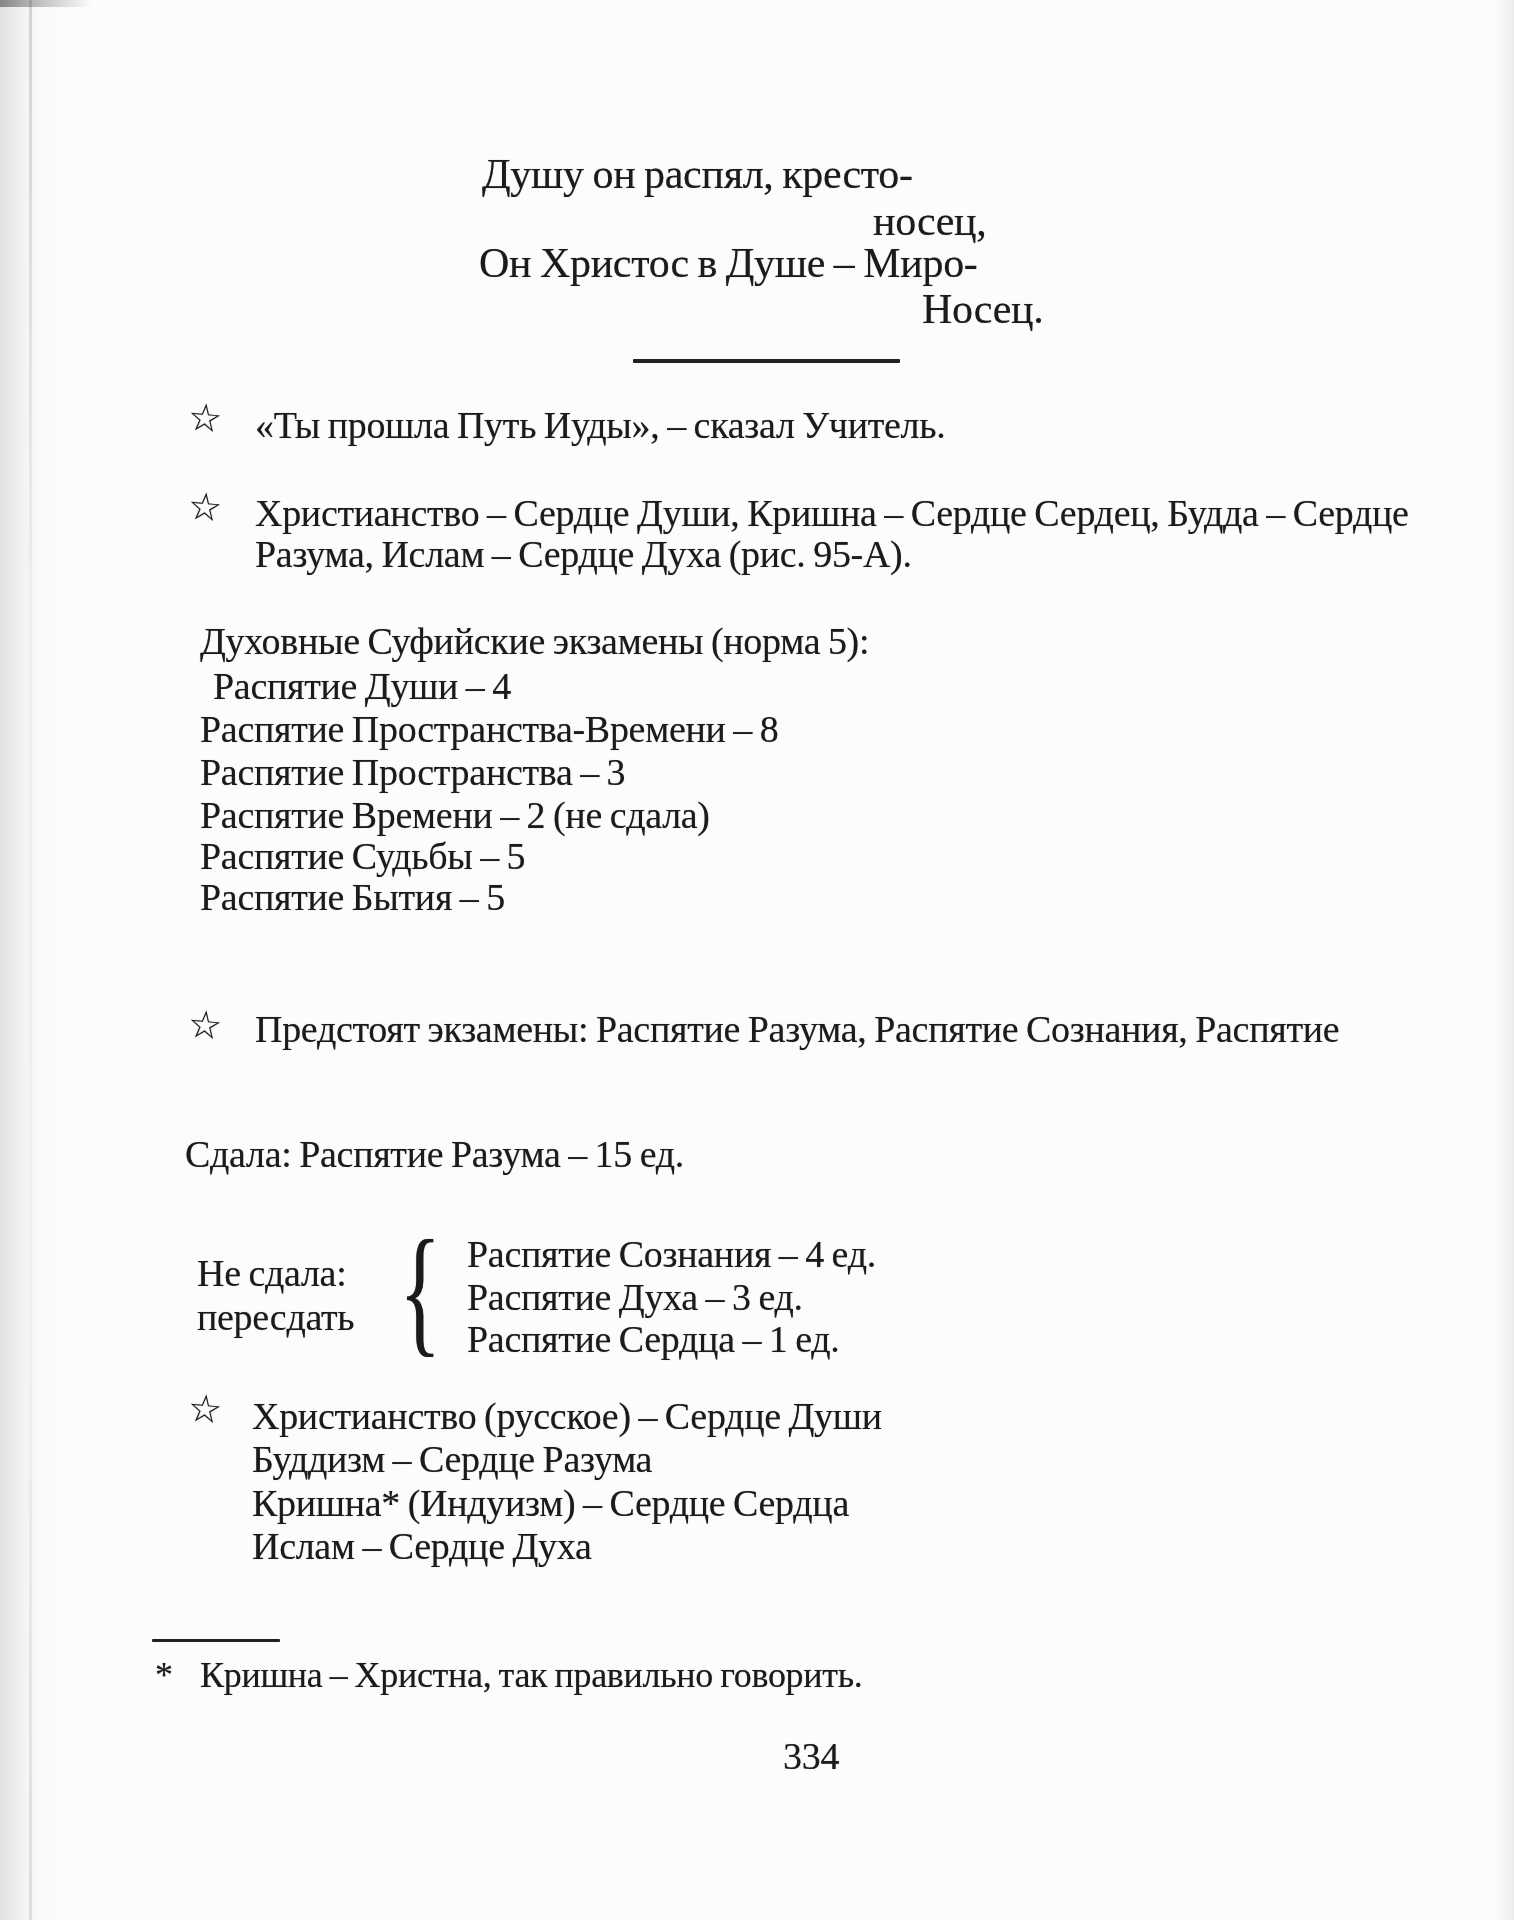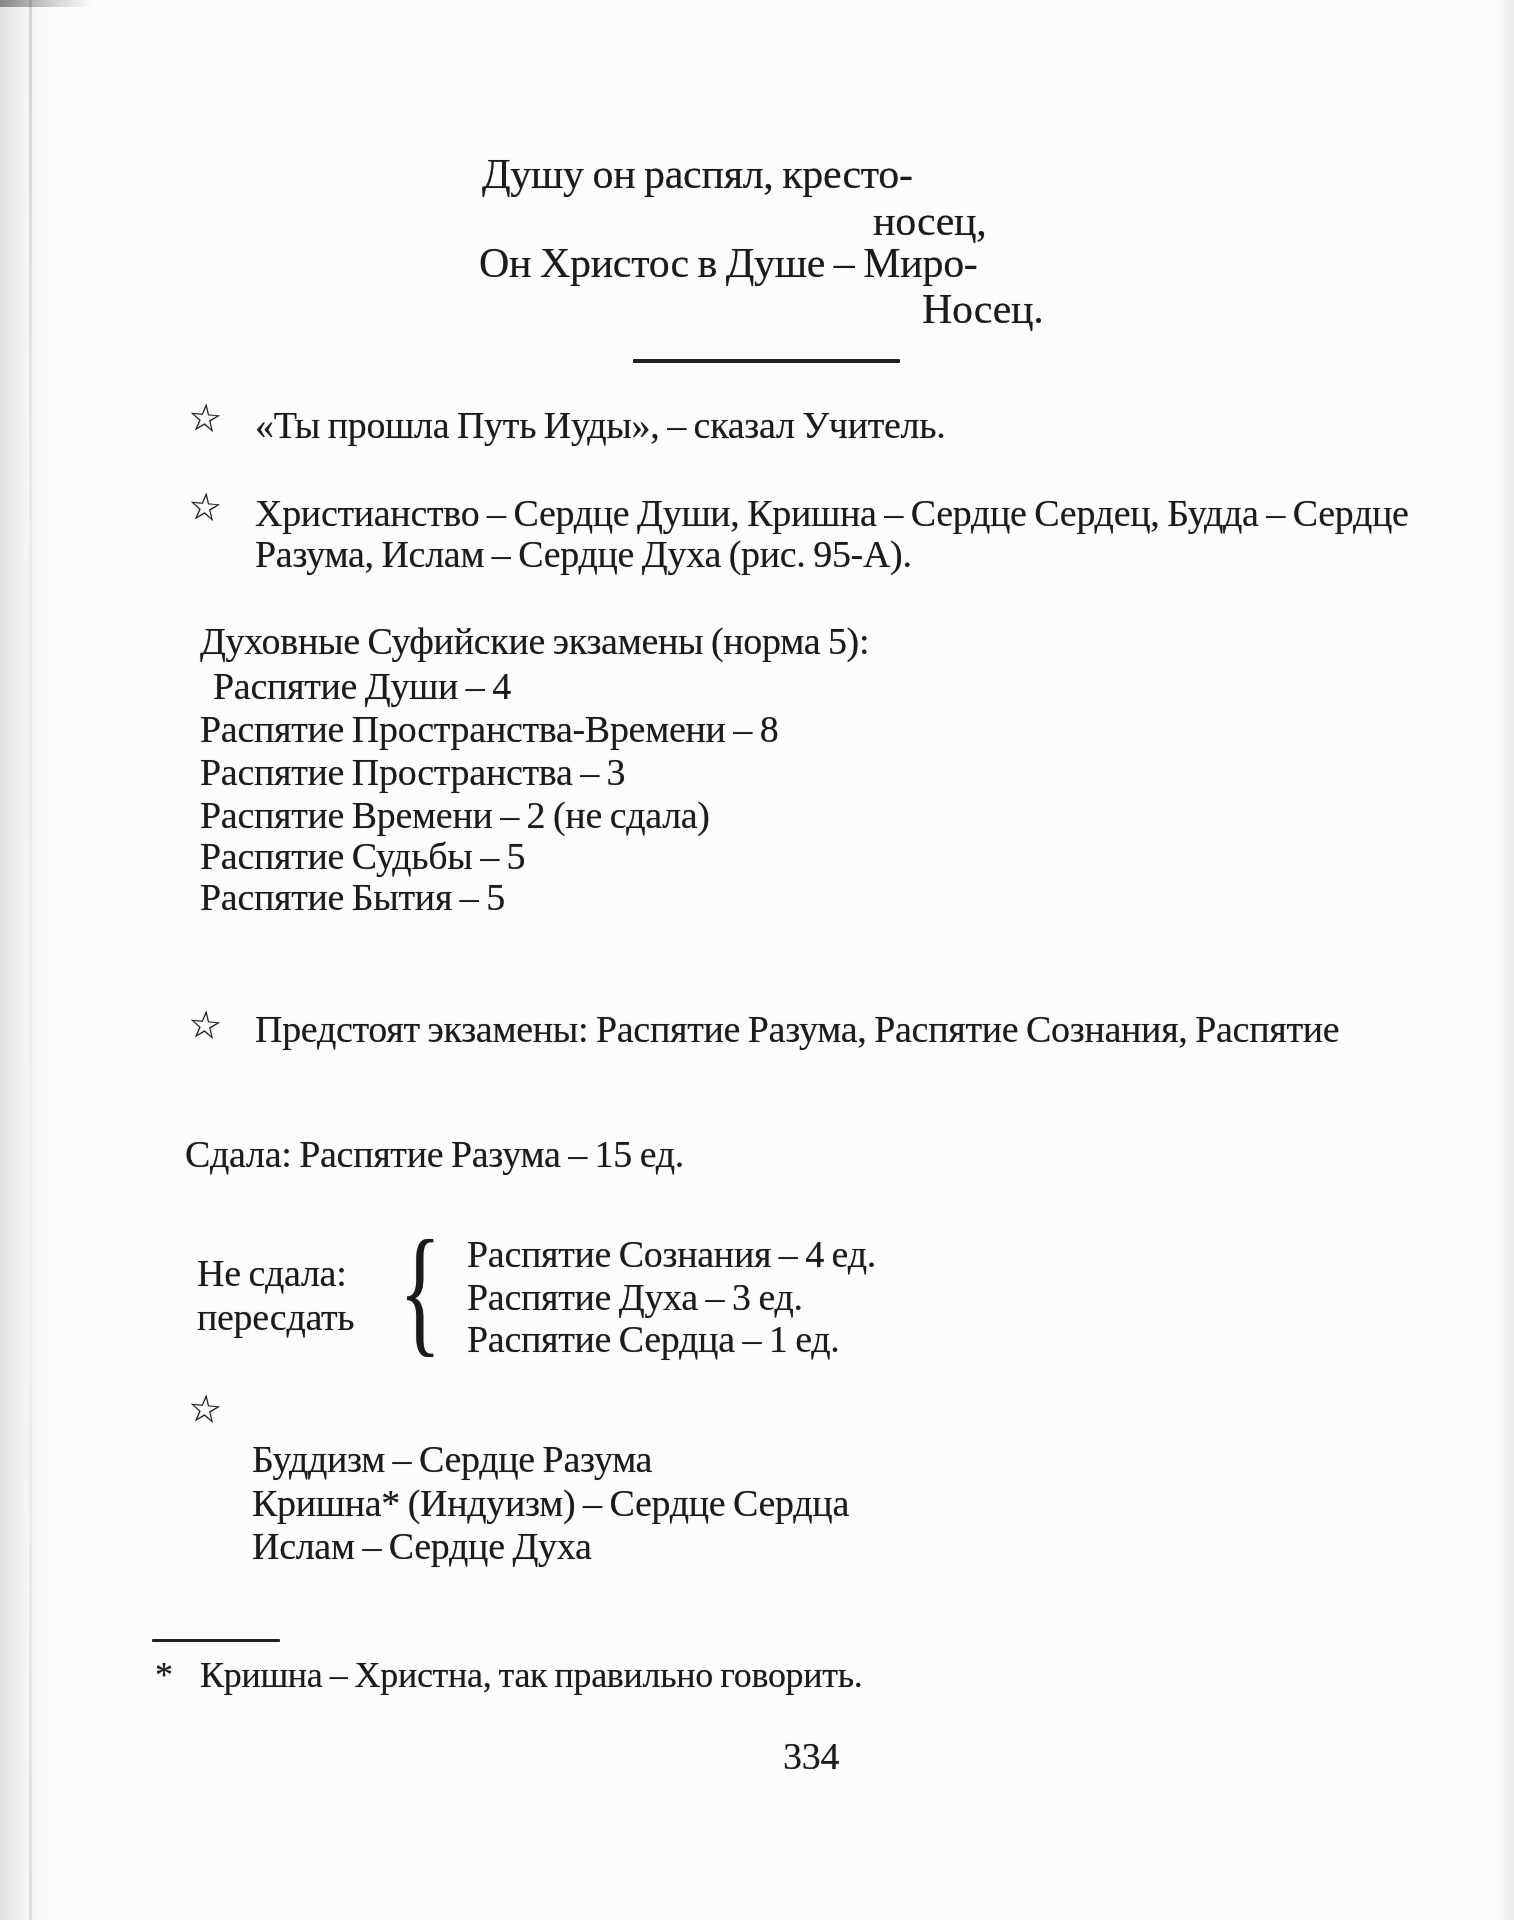--- a/index.html
+++ b/index.html
@@ -100,20 +100,21 @@
   <div class="line" style="left:185px;top:1133px;">Сдала: Распятие Разума – 15 ед.</div>
 
   <div class="line" style="left:197px;top:1252px;">Не сдала:</div>
   <div class="line" style="left:197px;top:1296px;">пересдать</div>
   <div class="brace" style="left:386px;top:1226px;">{</div>
   <div class="line" style="left:467px;top:1233px;">Распятие Сознания – 4 ед.</div>
   <div class="line" style="left:467px;top:1276px;">Распятие Духа – 3 ед.</div>
   <div class="line" style="left:467px;top:1318px;">Распятие Сердца – 1 ед.</div>
 
   <span class="star" style="left:188px;top:1390px;">☆</span>
+  <div class="line" style="left:252px;top:1395px;">Христианство (русское) – Сердце Души</div>
   <div class="line" style="left:252px;top:1438px;">Буддизм – Сердце Разума</div>
   <div class="line" style="left:252px;top:1482px;">Кришна* (Индуизм) – Сердце Сердца</div>
   <div class="line" style="left:252px;top:1525px;">Ислам – Сердце Духа</div>
 
   <div class="rule" style="left:152px;top:1639px;width:128px;height:3px;"></div>
   <div class="line foot" style="left:155px;top:1655px;">*</div>
   <div class="line foot" style="left:200px;top:1655px;">Кришна – Христна, так правильно говорить.</div>
 
   <div class="line" style="left:783px;top:1735px;">334</div>
 

